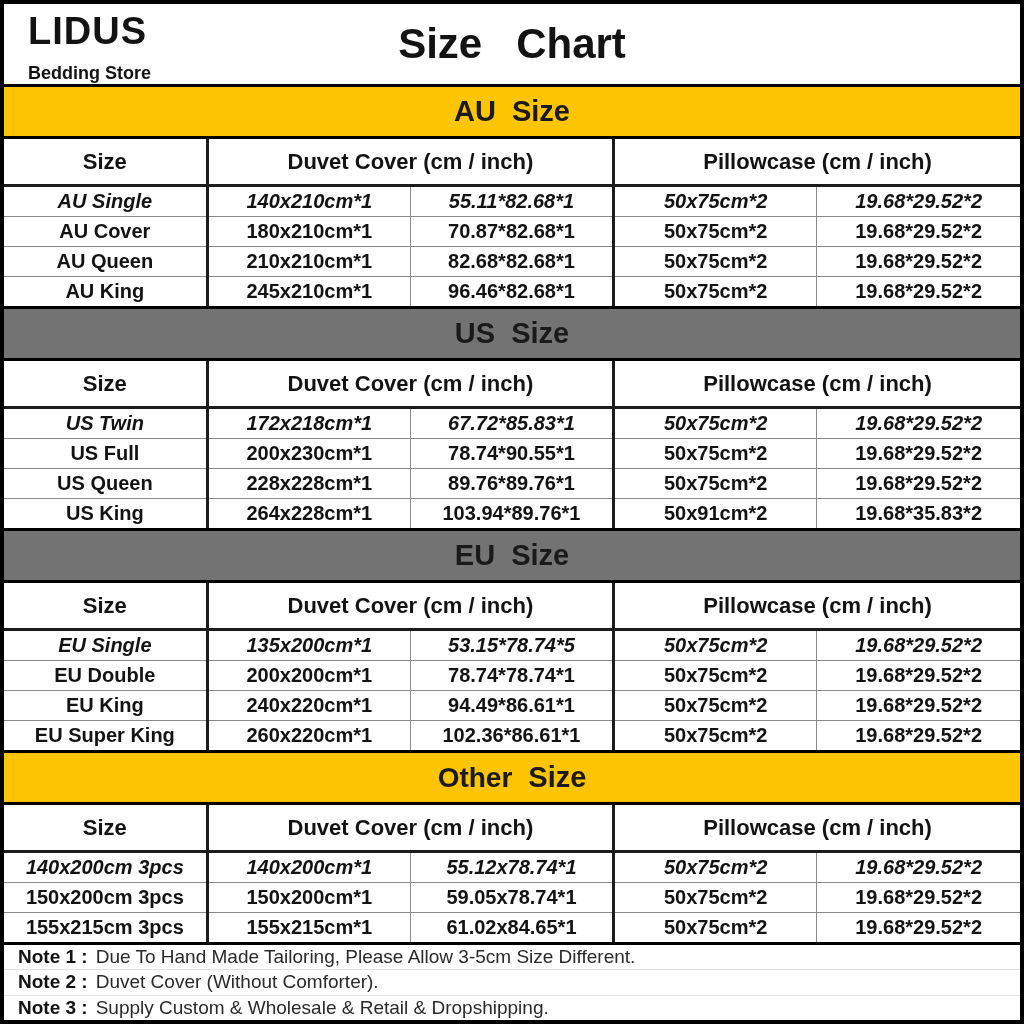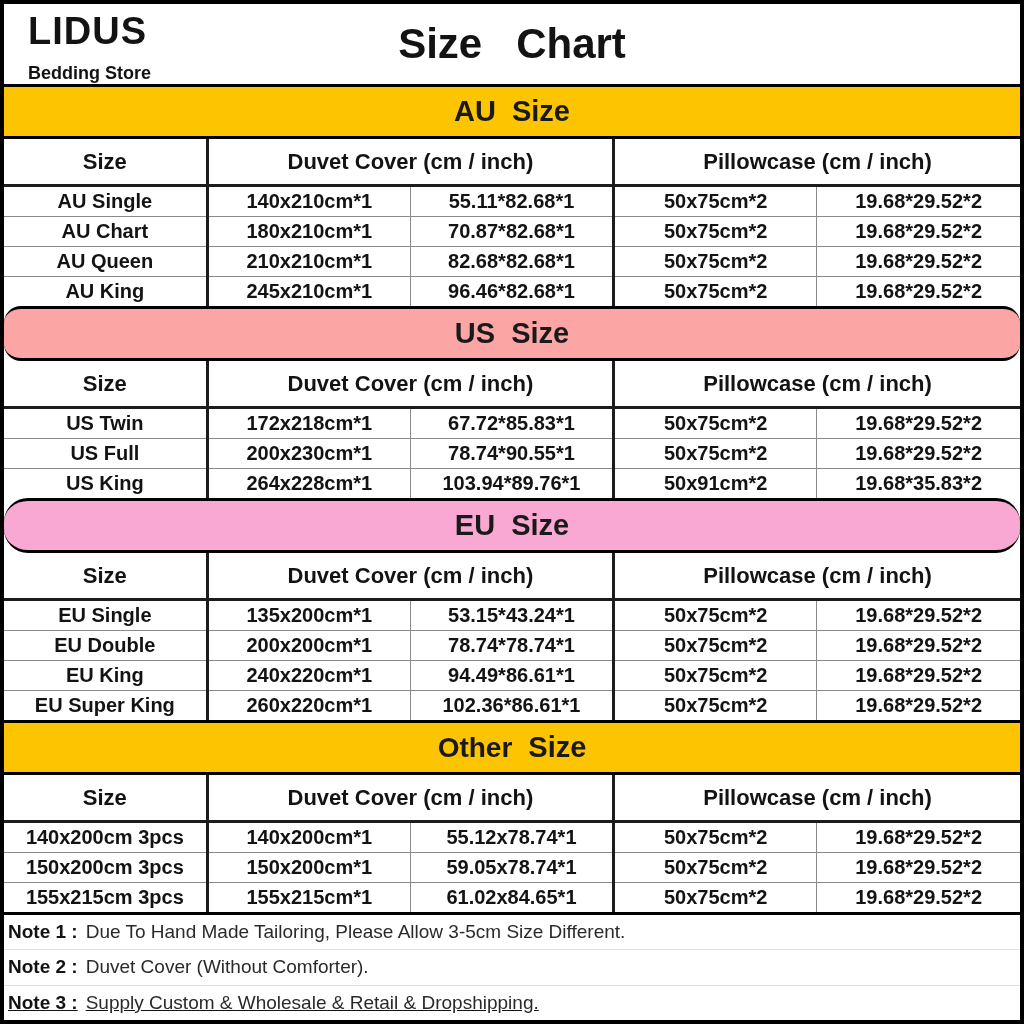--- a/index.html
+++ b/index.html
@@ -35,31 +35,31 @@
   }
   table.size-table th, table.size-table td {
     text-align:center; font-weight:bold; padding:0; overflow:hidden; white-space:nowrap;
   }
   table.size-table thead th {
     font-size:22px; height:45px; border-bottom:3px solid #1c1c1c;
   }
   table.size-table tbody td {
     font-size:20px; height:29px; border-top:1.5px solid #8a8a8a;
   }
-  table.size-table tbody tr:first-child td { border-top:none; }
+  table.size-table tbody tr:first-child td { border-top:none;font-style:italic; }
   .vthick { border-right:3px solid #1c1c1c; }
   .vthin  { border-right:1.5px solid #8a8a8a;margin-left:28px; }
 
   
   .notes { flex:1; display:flex; flex-direction:column; min-height:0; }
   .note {
-    flex:1; display:flex; align-items:center; padding-left:4px;
+    flex:1; display:flex; align-items:center; padding-left:14px;
     font-size:19px; border-bottom:1.5px solid #e2e2e2;
   }
-  .note:last-child { border-bottom:none;text-decoration:underline; }
+  .note:last-child { border-bottom:none; }
   .note b { font-weight:bold; margin-right:8px; white-space:nowrap; }
   .note span { font-weight:normal; color:#2a2a2a; }
 </style>
 </head>
 <body>
 
 <div class="sheet">
 
   <div class="top-header">
     <div class="logo">
@@ -93,21 +93,21 @@
     </thead>
     <tbody>
       <tr>
         <td class="vthick">AU Single</td>
         <td class="vthin">140x210cm*1</td>
         <td class="vthick">55.11*82.68*1</td>
         <td class="vthin">50x75cm*2</td>
         <td>19.68*29.52*2</td>
       </tr>
       <tr>
-        <td class="vthick">AU Chart</td>
+        <td class="vthick">AU Cover</td>
         <td class="vthin">180x210cm*1</td>
         <td class="vthick">70.87*82.68*1</td>
         <td class="vthin">50x75cm*2</td>
         <td>19.68*29.52*2</td>
       </tr>
       <tr>
         <td class="vthick">AU Queen</td>
         <td class="vthin">210x210cm*1</td>
         <td class="vthick">82.68*82.68*1</td>
         <td class="vthin">50x75cm*2</td>
@@ -116,21 +116,21 @@
       <tr>
         <td class="vthick">AU King</td>
         <td class="vthin">245x210cm*1</td>
         <td class="vthick">96.46*82.68*1</td>
         <td class="vthin">50x75cm*2</td>
         <td>19.68*29.52*2</td>
       </tr>
     </tbody>
   </table>
 
-  <div class="banner" style="background: #fca5a5; border-radius: 17px;">
+  <div class="banner" style="background: #737373;">
     <span>US</span>
     <span>Size</span>
   </div>
   <table class="size-table">
     <colgroup>
         <col style="width:20%">
         <col style="width:20%">
         <col style="width:20%">
         <col style="width:20%">
         <col style="width:20%">
@@ -147,34 +147,41 @@
         <td class="vthick">US Twin</td>
         <td class="vthin">172x218cm*1</td>
         <td class="vthick">67.72*85.83*1</td>
         <td class="vthin">50x75cm*2</td>
         <td>19.68*29.52*2</td>
       </tr>
       <tr>
         <td class="vthick">US Full</td>
         <td class="vthin">200x230cm*1</td>
         <td class="vthick">78.74*90.55*1</td>
+        <td class="vthin">50x75cm*2</td>
+        <td>19.68*29.52*2</td>
+      </tr>
+      <tr>
+        <td class="vthick">US Queen</td>
+        <td class="vthin">228x228cm*1</td>
+        <td class="vthick">89.76*89.76*1</td>
         <td class="vthin">50x75cm*2</td>
         <td>19.68*29.52*2</td>
       </tr>
       <tr>
         <td class="vthick">US King</td>
         <td class="vthin">264x228cm*1</td>
         <td class="vthick">103.94*89.76*1</td>
         <td class="vthin">50x91cm*2</td>
         <td>19.68*35.83*2</td>
       </tr>
     </tbody>
   </table>
 
-  <div class="banner" style="background: #f9a8d4; border-radius: 24px;">
+  <div class="banner" style="background: #737373;">
     <span>EU</span>
     <span>Size</span>
   </div>
   <table class="size-table">
     <colgroup>
         <col style="width:20%">
         <col style="width:20%">
         <col style="width:20%">
         <col style="width:20%">
         <col style="width:20%">
@@ -183,21 +190,21 @@
       <tr>
         <th class="vthick">Size</th>
         <th colspan="2" class="vthick">Duvet Cover (cm / inch)</th>
         <th colspan="2">Pillowcase (cm / inch)</th>
       </tr>
     </thead>
     <tbody>
       <tr>
         <td class="vthick">EU Single</td>
         <td class="vthin">135x200cm*1</td>
-        <td class="vthick">53.15*43.24*1</td>
+        <td class="vthick">53.15*78.74*5</td>
         <td class="vthin">50x75cm*2</td>
         <td>19.68*29.52*2</td>
       </tr>
       <tr>
         <td class="vthick">EU Double</td>
         <td class="vthin">200x200cm*1</td>
         <td class="vthick">78.74*78.74*1</td>
         <td class="vthin">50x75cm*2</td>
         <td>19.68*29.52*2</td>
       </tr>

